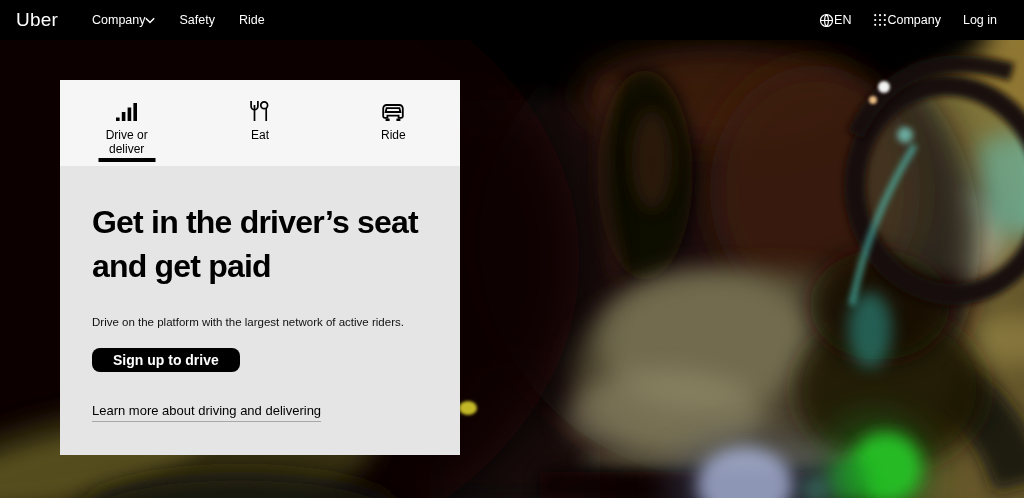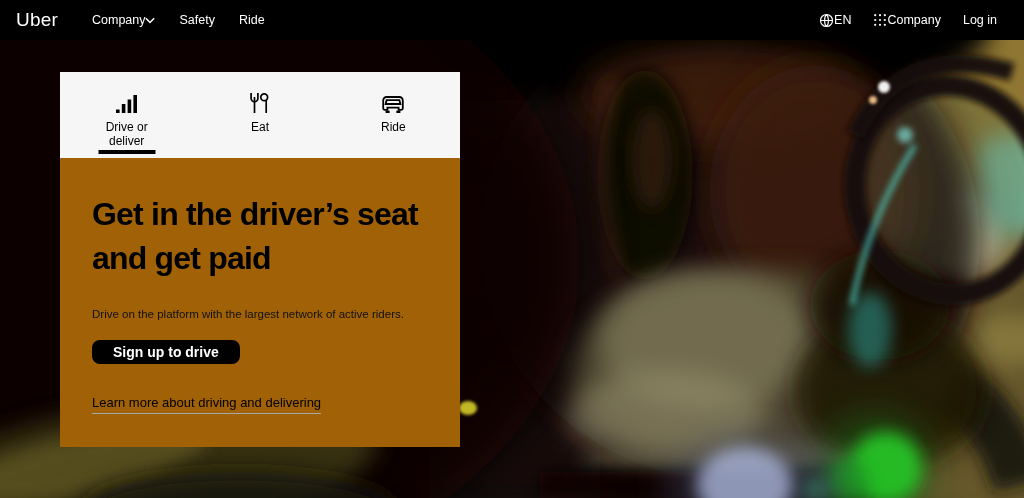--- a/index.html
+++ b/index.html
@@ -19,21 +19,21 @@
   .pill { background:#fff; color:#000; font-size:12.5px; font-weight:600; border:none;
           border-radius:999px; padding:7px 14px; margin-left:6px; cursor:pointer;
           font-family:"Liberation Sans", sans-serif; }
   .icon-16 { width:15px; height:15px; display:block; }
 
   
   .hero { position:absolute; top:40px; left:0; width:1024px; height:458px; overflow:hidden; }
   .hero svg { display:block; }
 
   
-  .card { position:absolute; left:60px; top:72px; width:400px; height:375px; background:#a16207;
+  .card { position:absolute; left:60px; top:80px; width:400px; height:375px; background:#e5e5e5;
           z-index:20; overflow:hidden; }
   .tabs { height:86px; background:#f6f6f6; display:flex; }
   .tab { flex:1; position:relative; display:flex; flex-direction:column; align-items:center;
          padding-top:19px; gap:8px; cursor:pointer; }
   .tab-icon { width:24px; height:22px; display:flex; align-items:flex-end; justify-content:center; }
   .tab-label { font-size:12px; line-height:1.15; color:#000; text-align:center; max-width:76px; }
   .tab.active::after { content:""; position:absolute; bottom:4px; left:50%; transform:translateX(-50%);
                        width:57px; height:4px; background:#000; }
   .card-body { padding:34px 32px 0 32px; }
   .headline { font-size:32px; line-height:44px; font-weight:700; letter-spacing:-0.8px; color:#000;

